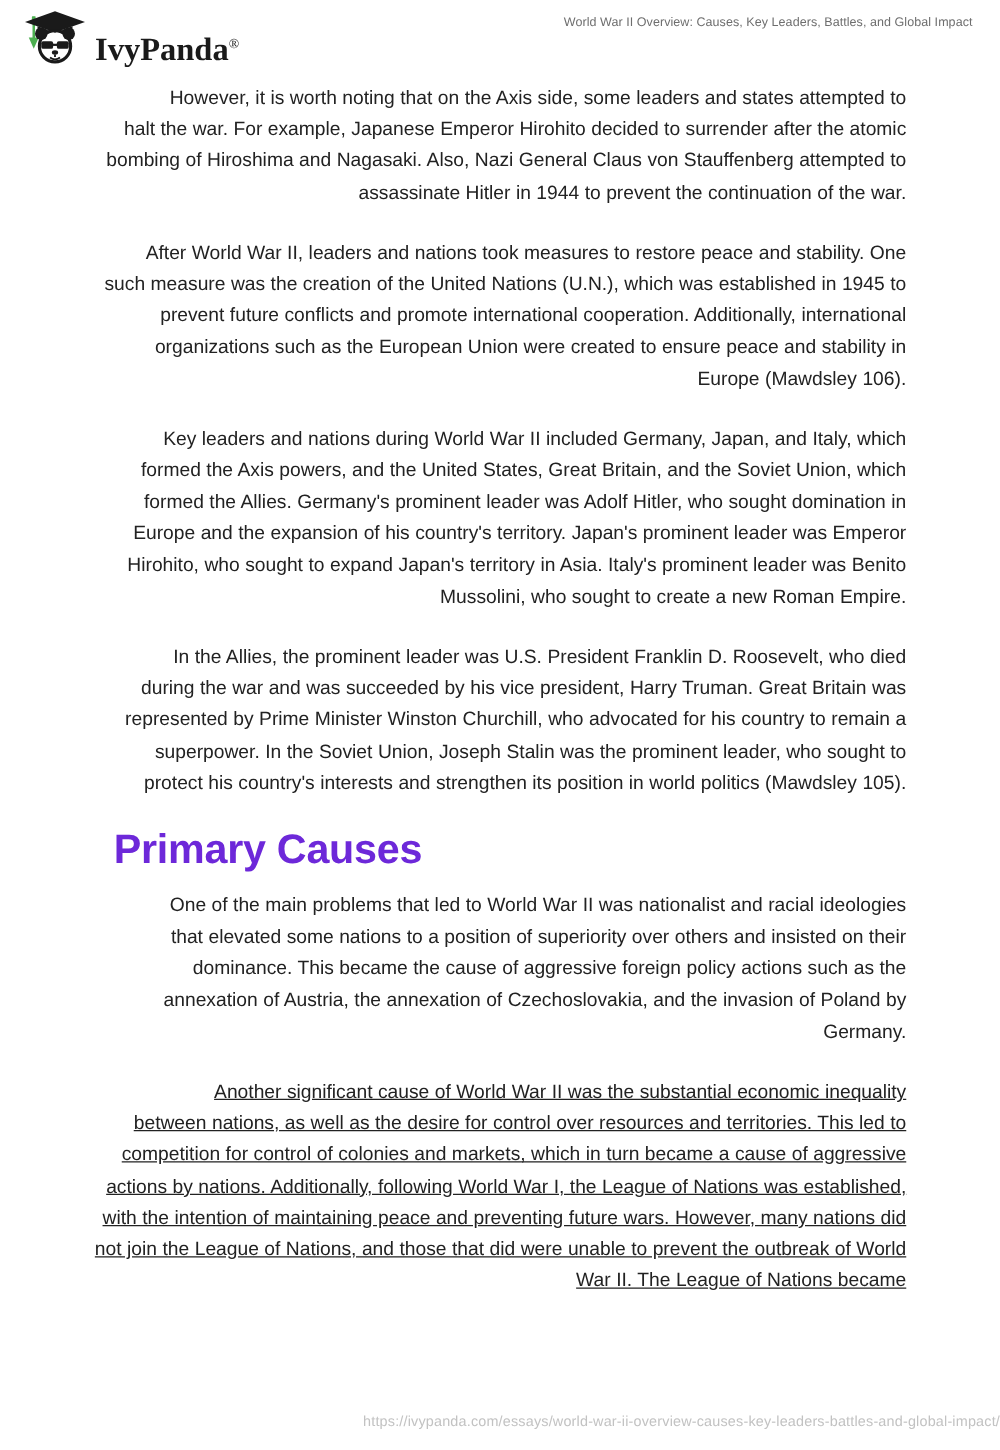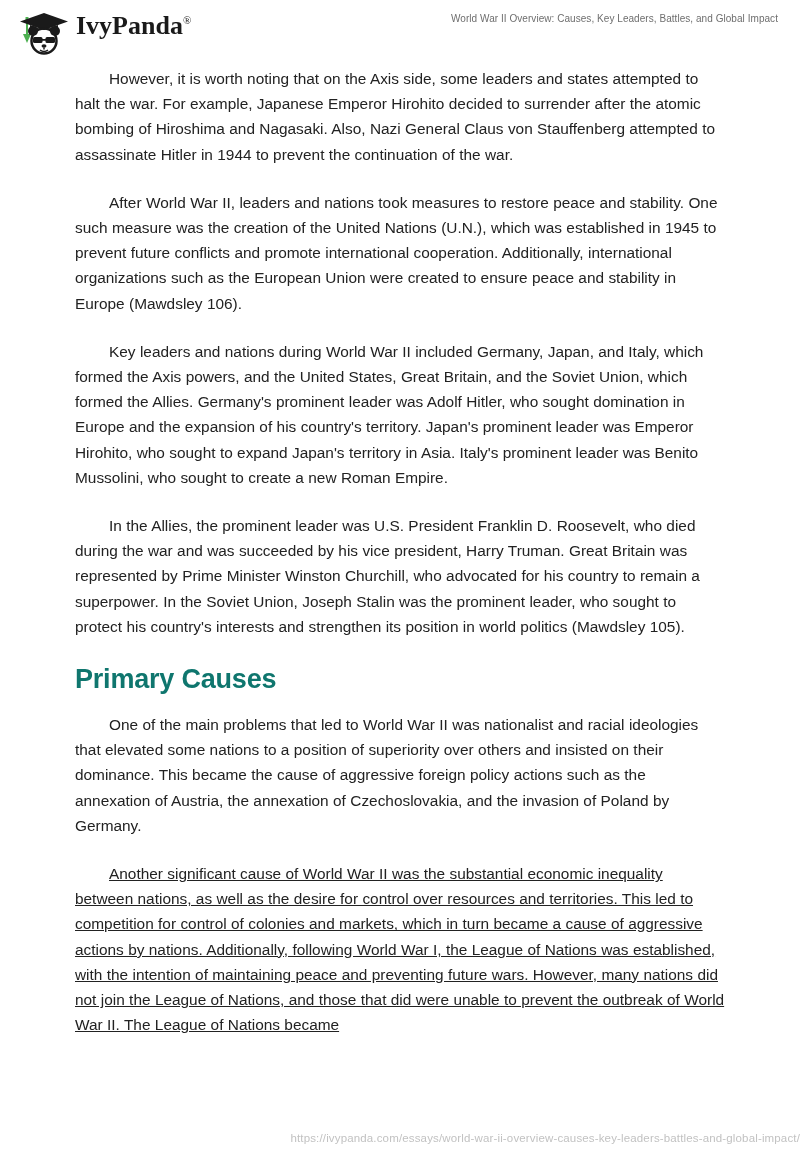--- a/index.html
+++ b/index.html
@@ -23,21 +23,21 @@
     left: 0;
     width: 800px;
     height: 62px;
     box-sizing: border-box;
   }
   .brand {
     position: absolute;
     left: 18px;
     top: 12px;
     display: flex;
-    align-items: flex-start;
+    align-items: flex-end;
     gap: 6px;
     height: 40px;
   }
   .brand-mark {
     width: 52px;
     height: 44px;
     display: block;
   }
   .brand-word {
     font-family: "Liberation Serif", "DejaVu Serif", serif;
@@ -75,29 +75,29 @@
     top: 66px;
     width: 650px;
   }
   p.para {
     margin: 0 0 23px 0;
     font-family: "Liberation Sans", sans-serif;
     font-size: 15.4px;
     line-height: 25.2px;
     color: #222222;
     text-indent: 34px;
-    text-align: left;
+    text-align: right;
     word-spacing: 0.1px;
   }
   h2.section-heading {
-    margin: 9px 0 16px 0;
+    margin: 9px 0 16px 16px;
     font-family: "Liberation Sans", sans-serif;
-    font-size: 27px;
+    font-size: 33px;
     font-weight: bold;
-    color: #0f766e;
+    color: #6d28d9;
     line-height: 34px;
     letter-spacing: -0.2px;
   }
   p.para.last {
     margin-bottom: 0;
     text-decoration: underline;
   }
 
   
   .page-footer {

